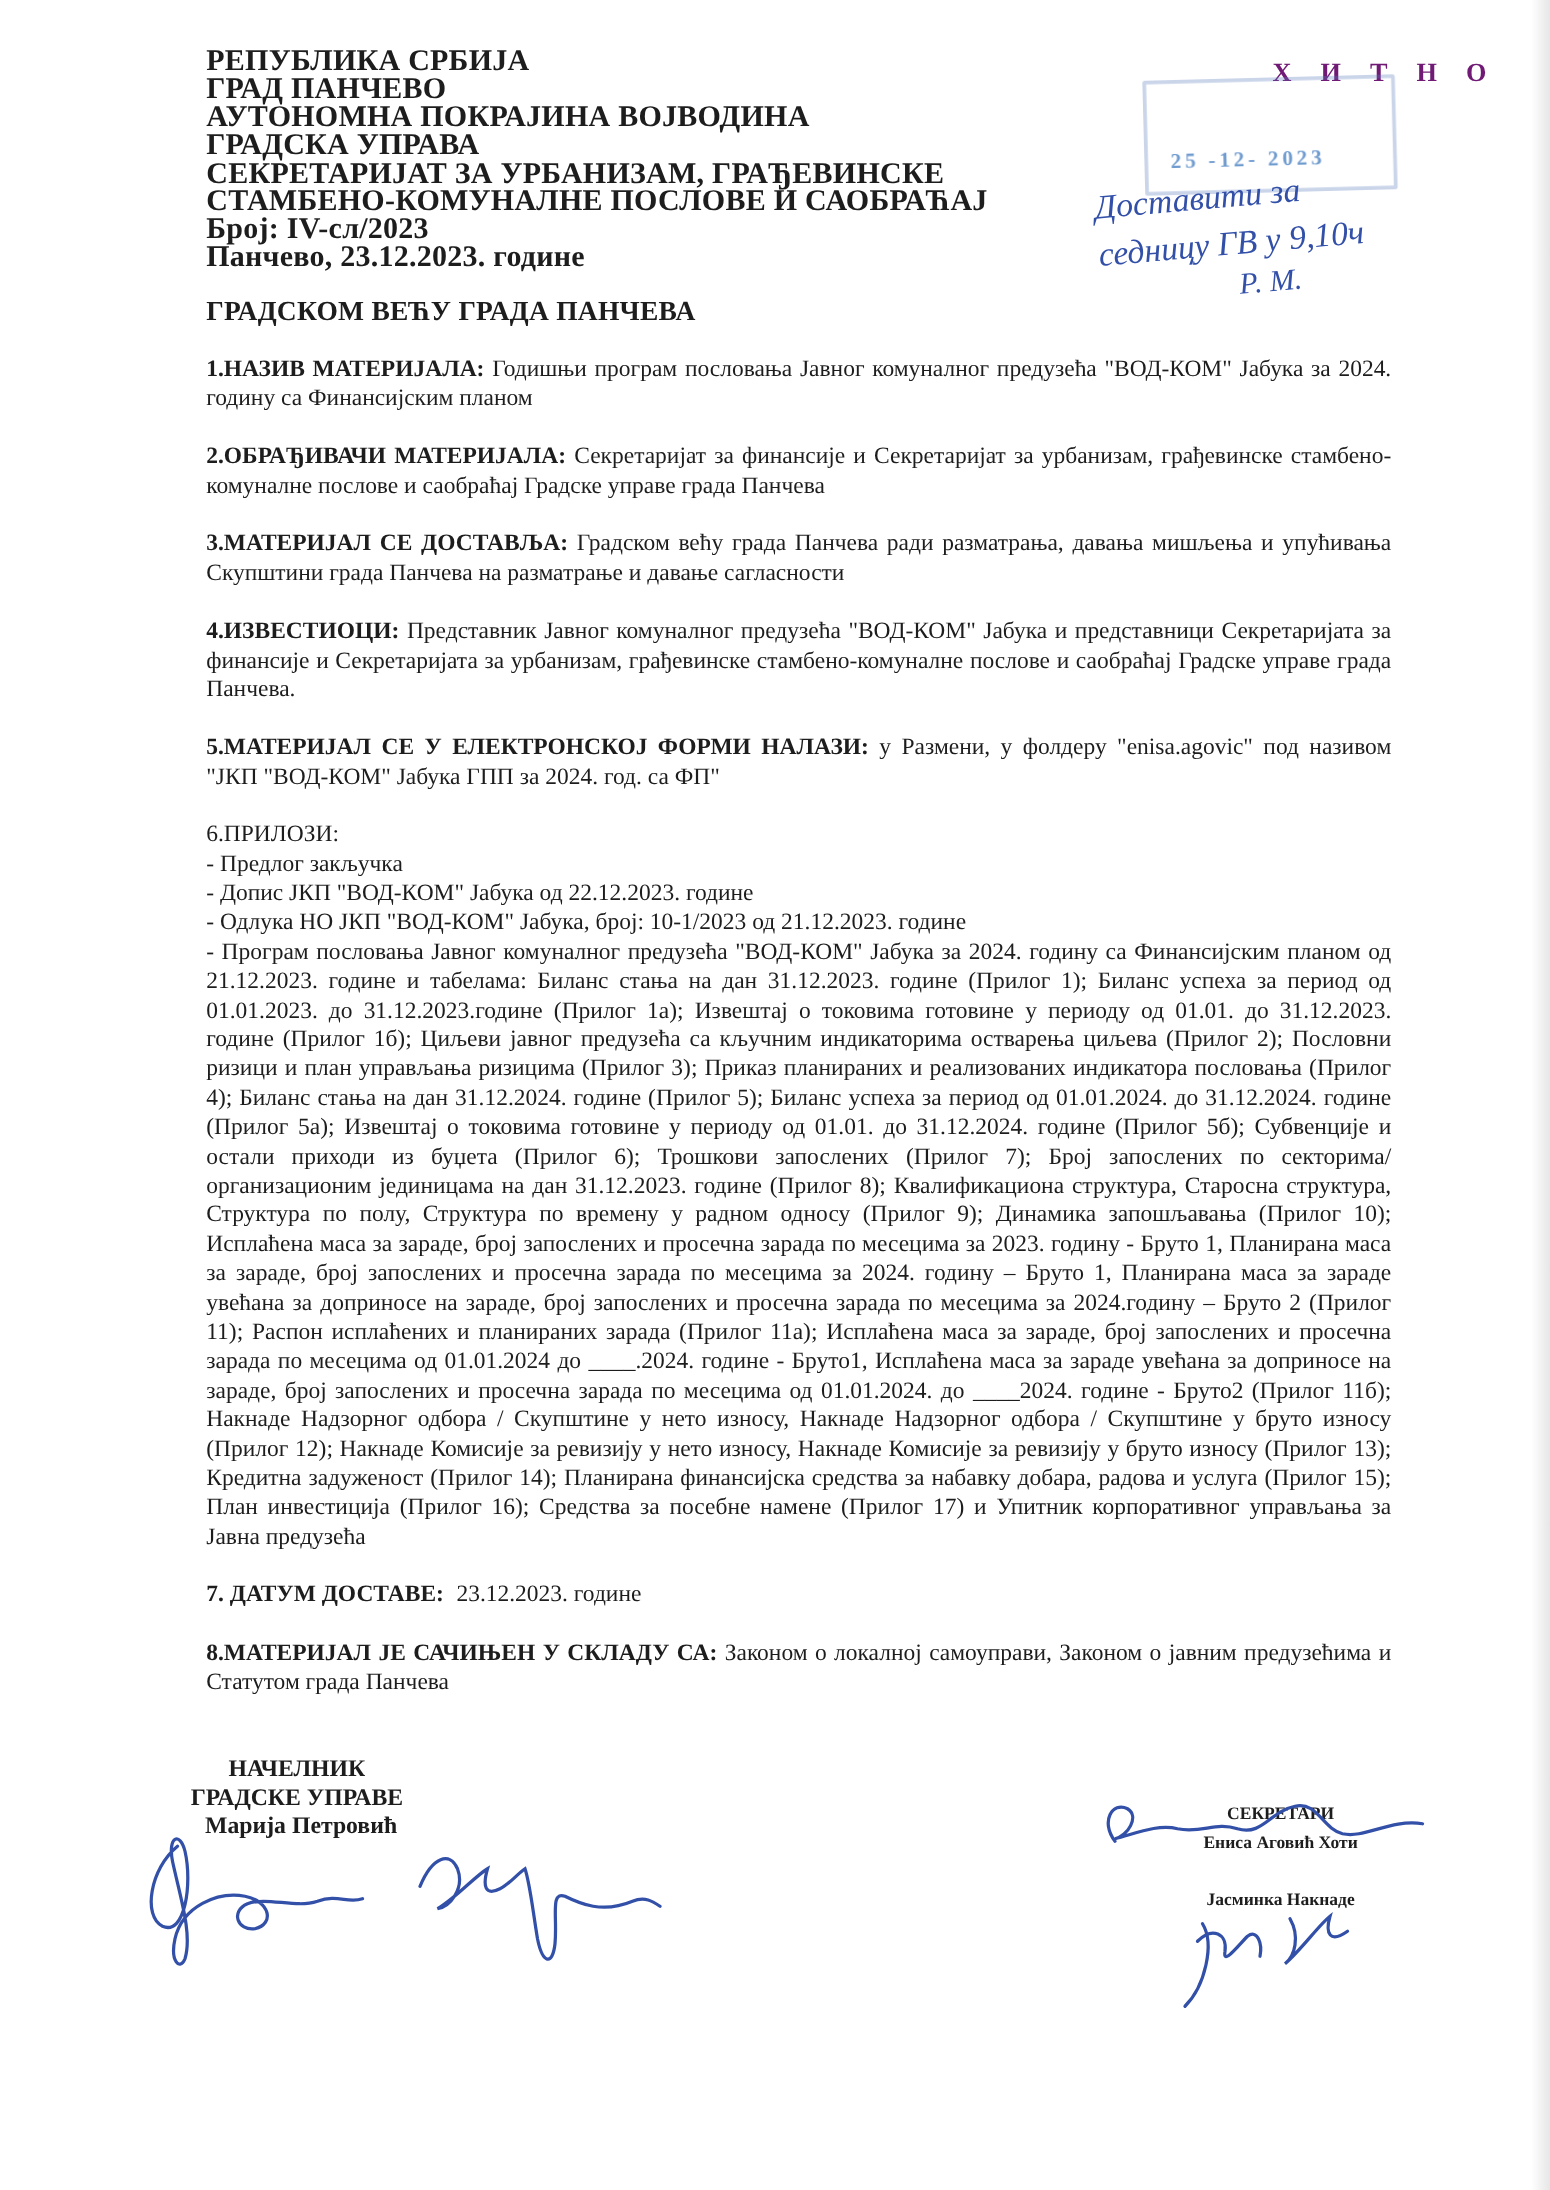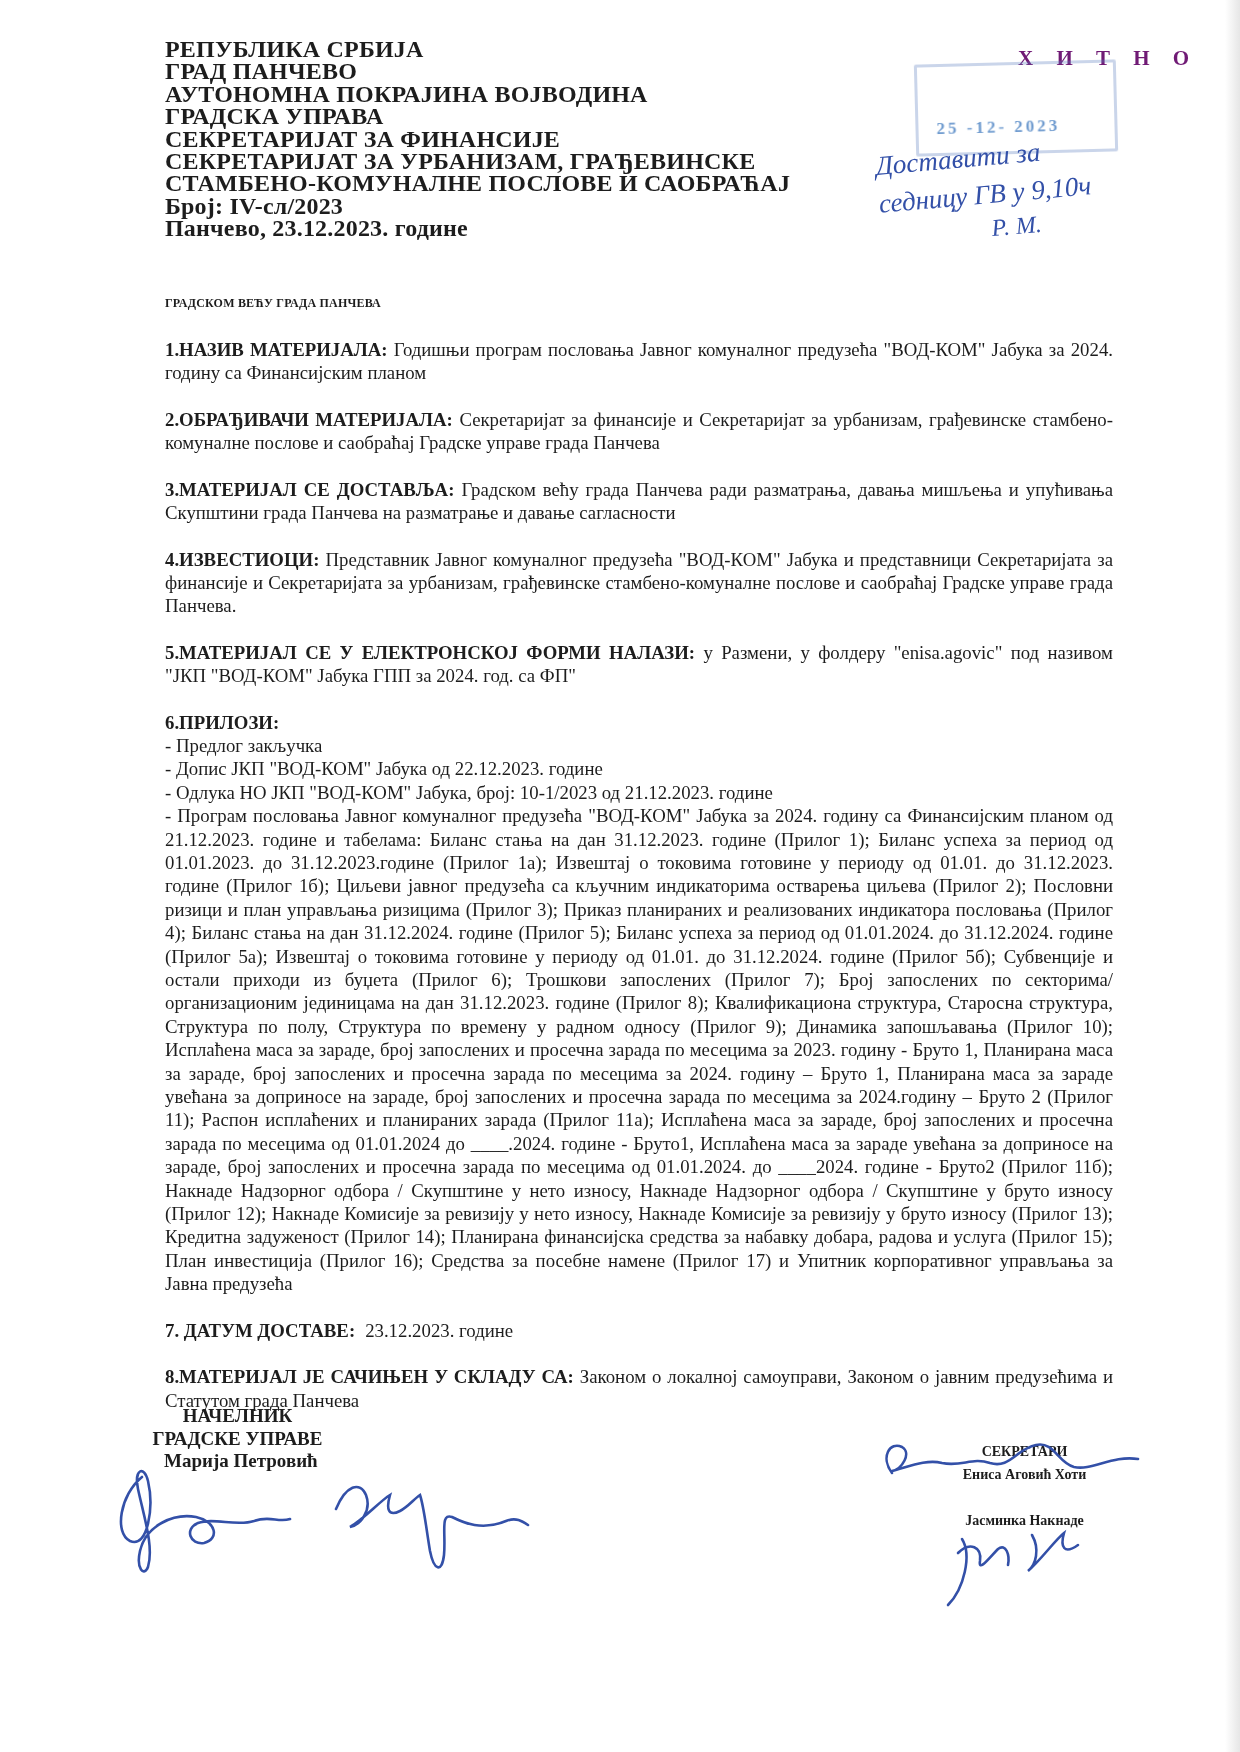--- a/index.html
+++ b/index.html
@@ -13,24 +13,24 @@
   }
   .edge{
     position:absolute;right:0;top:0;width:15px;height:100%;
     background:linear-gradient(to right,#ffffff,#e6e6e6);
   }
   .content{
     position:absolute;left:165px;top:38px;width:948px;
     font-size:18.8px;line-height:23.4px;
   }
   .hdr div{font-weight:bold;font-size:24px;line-height:22.4px;letter-spacing:.2px;}
-  .addressee{font-weight:bold;font-size:12px;margin-top:52px;letter-spacing:.2px;}
+  .addressee{font-weight:bold;font-size:22px;margin-top:20px;letter-spacing:.2px;}
   p.sec{margin:23px 0 0 0;text-align:justify;}
   .lbl{font-weight:bold;}
-  .att-title{margin:23px 0 0 0;font-weight:bold;}
+  .att-title{margin:23px 0 0 0;font-weight:normal;}
   .att-item{margin:0;}
   .att-long{margin:0;text-align:justify;}
   .date-val{margin-left:10px;}
   
   .urgent{
     position:absolute;left:1018px;top:46px;
     font-weight:bold;font-size:21px;letter-spacing:9px;color:#701a75;
     white-space:nowrap;
   }
   
@@ -89,21 +89,20 @@
     <span class="initials">Р. М.</span>
   </div>
 
   <div class="content">
 
     <div class="hdr">
       <div>РЕПУБЛИКА СРБИЈА</div>
       <div>ГРАД ПАНЧЕВО</div>
       <div>АУТОНОМНА ПОКРАЈИНА ВОЈВОДИНА</div>
       <div>ГРАДСКА УПРАВА</div>
-      <div>СЕКРЕТАРИЈАТ ЗА ФИНАНСИЈЕ</div>
       <div>СЕКРЕТАРИЈАТ ЗА УРБАНИЗАМ, ГРАЂЕВИНСКЕ</div>
       <div>СТАМБЕНО-КОМУНАЛНЕ ПОСЛОВЕ И САОБРАЋАЈ</div>
       <div>Број: IV-сл/2023</div>
       <div>Панчево, 23.12.2023. године</div>
     </div>
 
     <div class="addressee">ГРАДСКОМ ВЕЋУ ГРАДА ПАНЧЕВА</div>
 
     <p class="sec"><span class="lbl">1.НАЗИВ МАТЕРИЈАЛА:</span> <span>Годишњи програм пословања Јавног комуналног предузећа "ВОД-КОМ" Јабука за 2024. годину са Финансијским планом</span></p>
 

